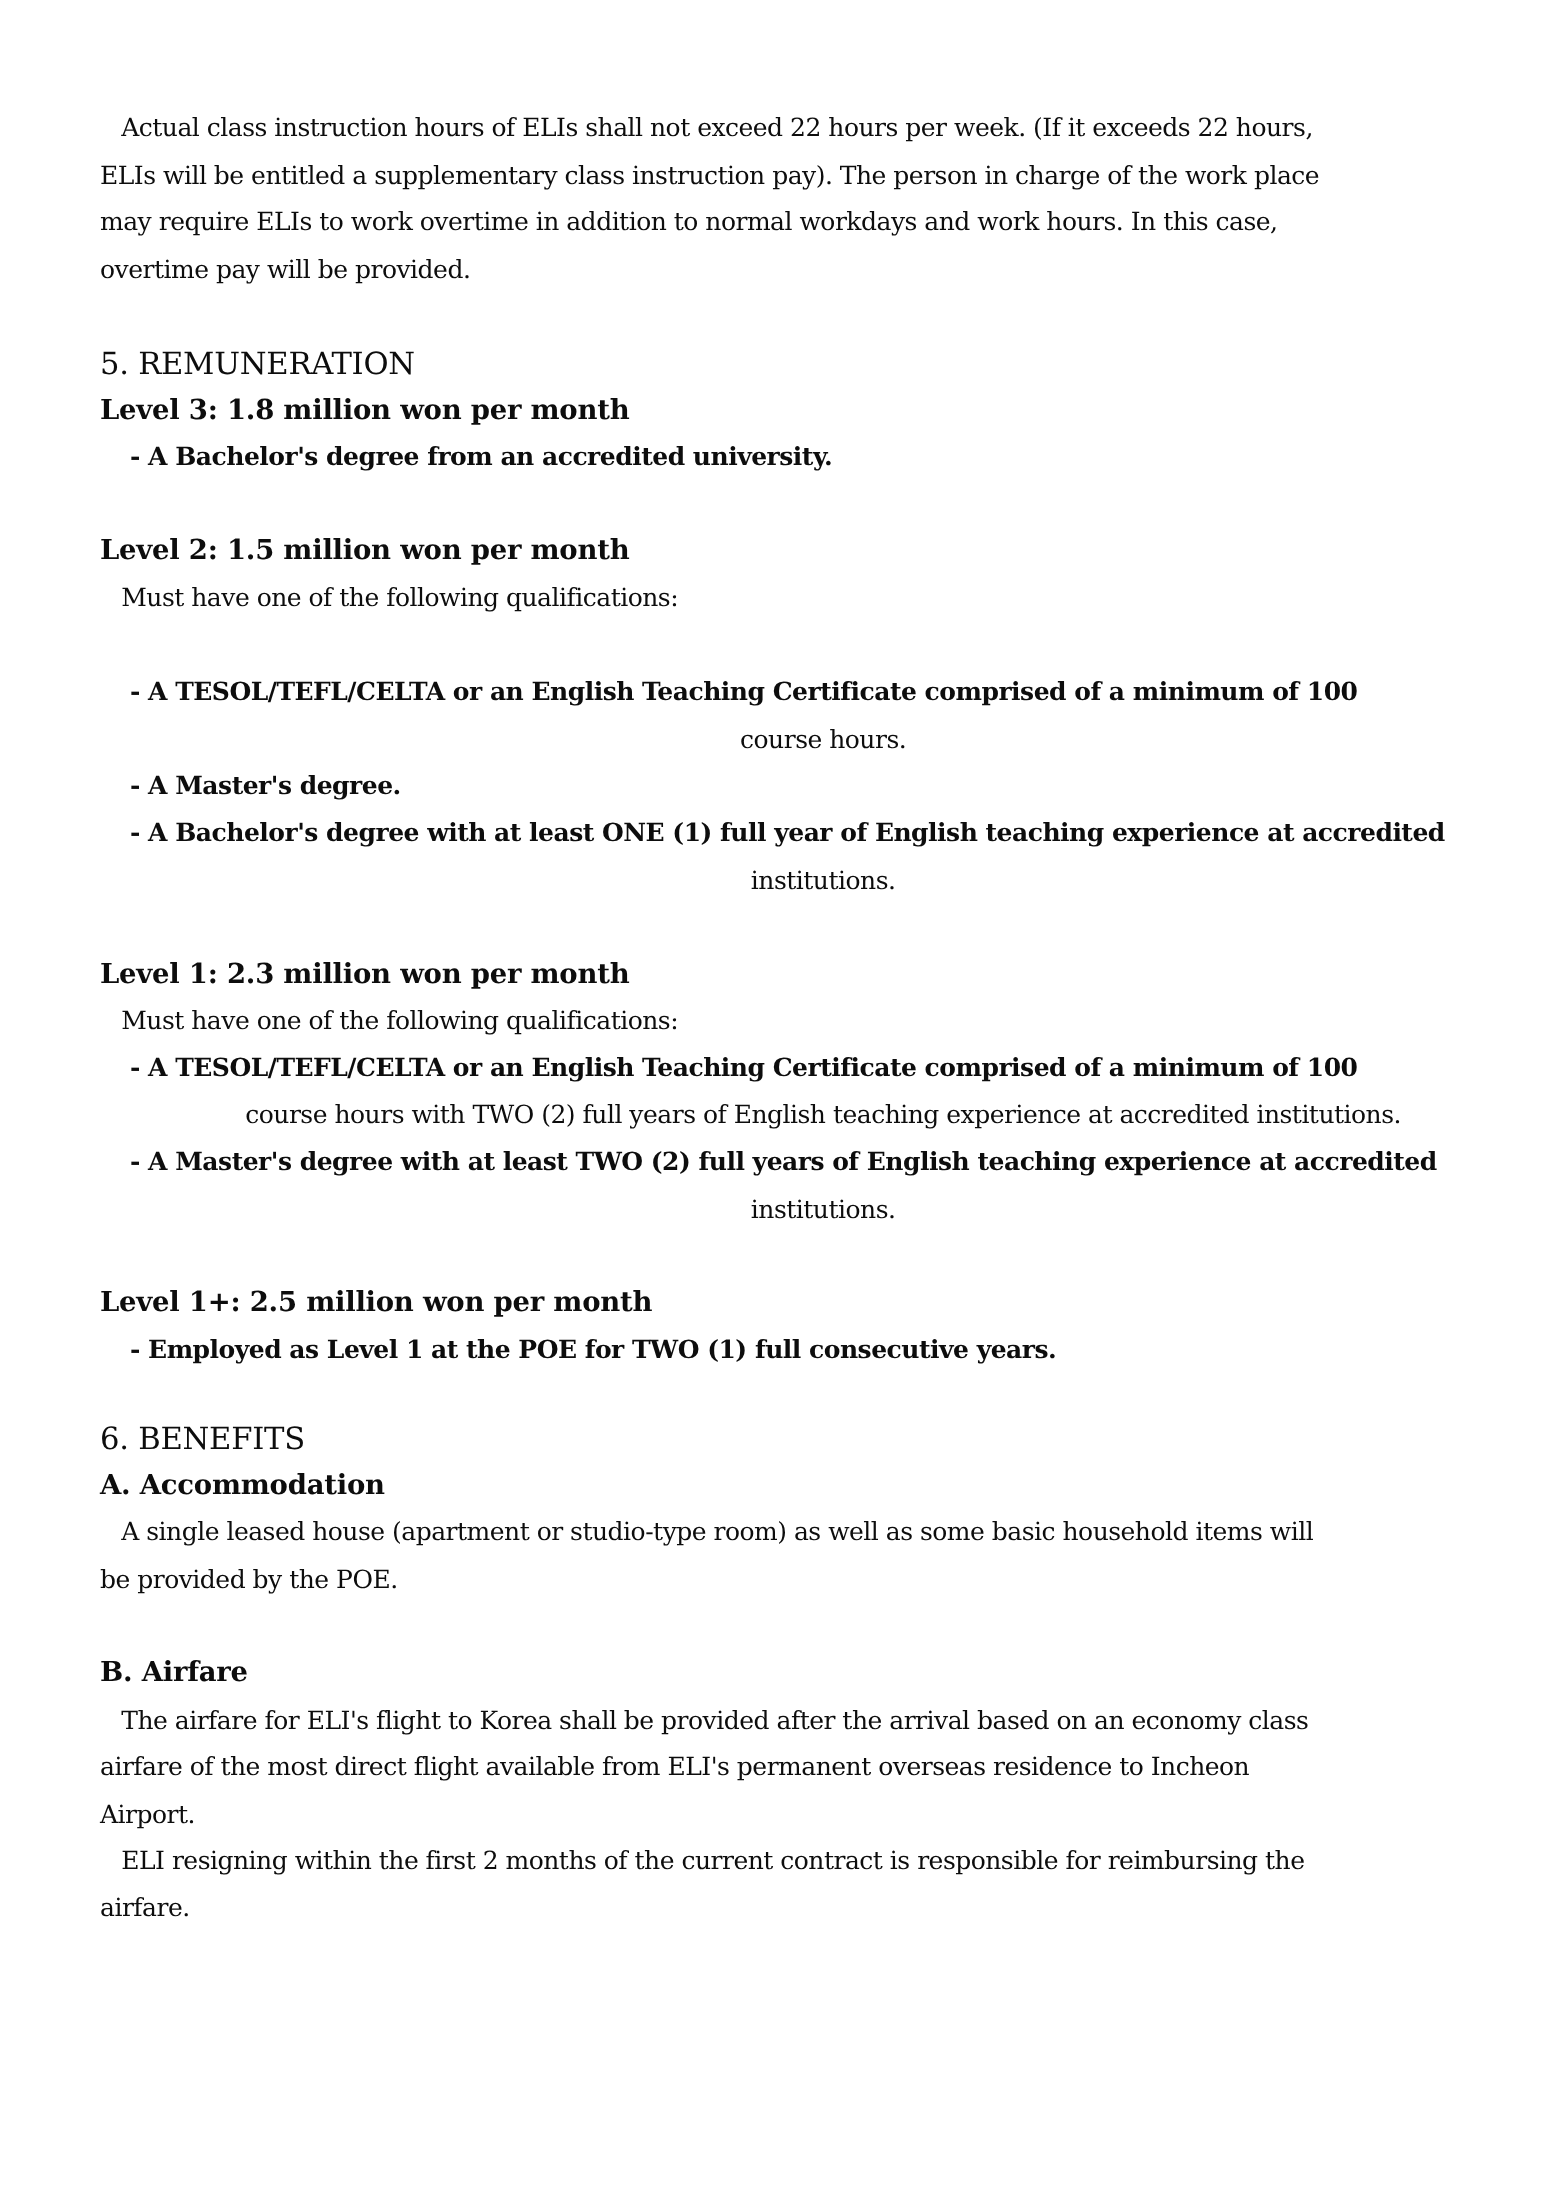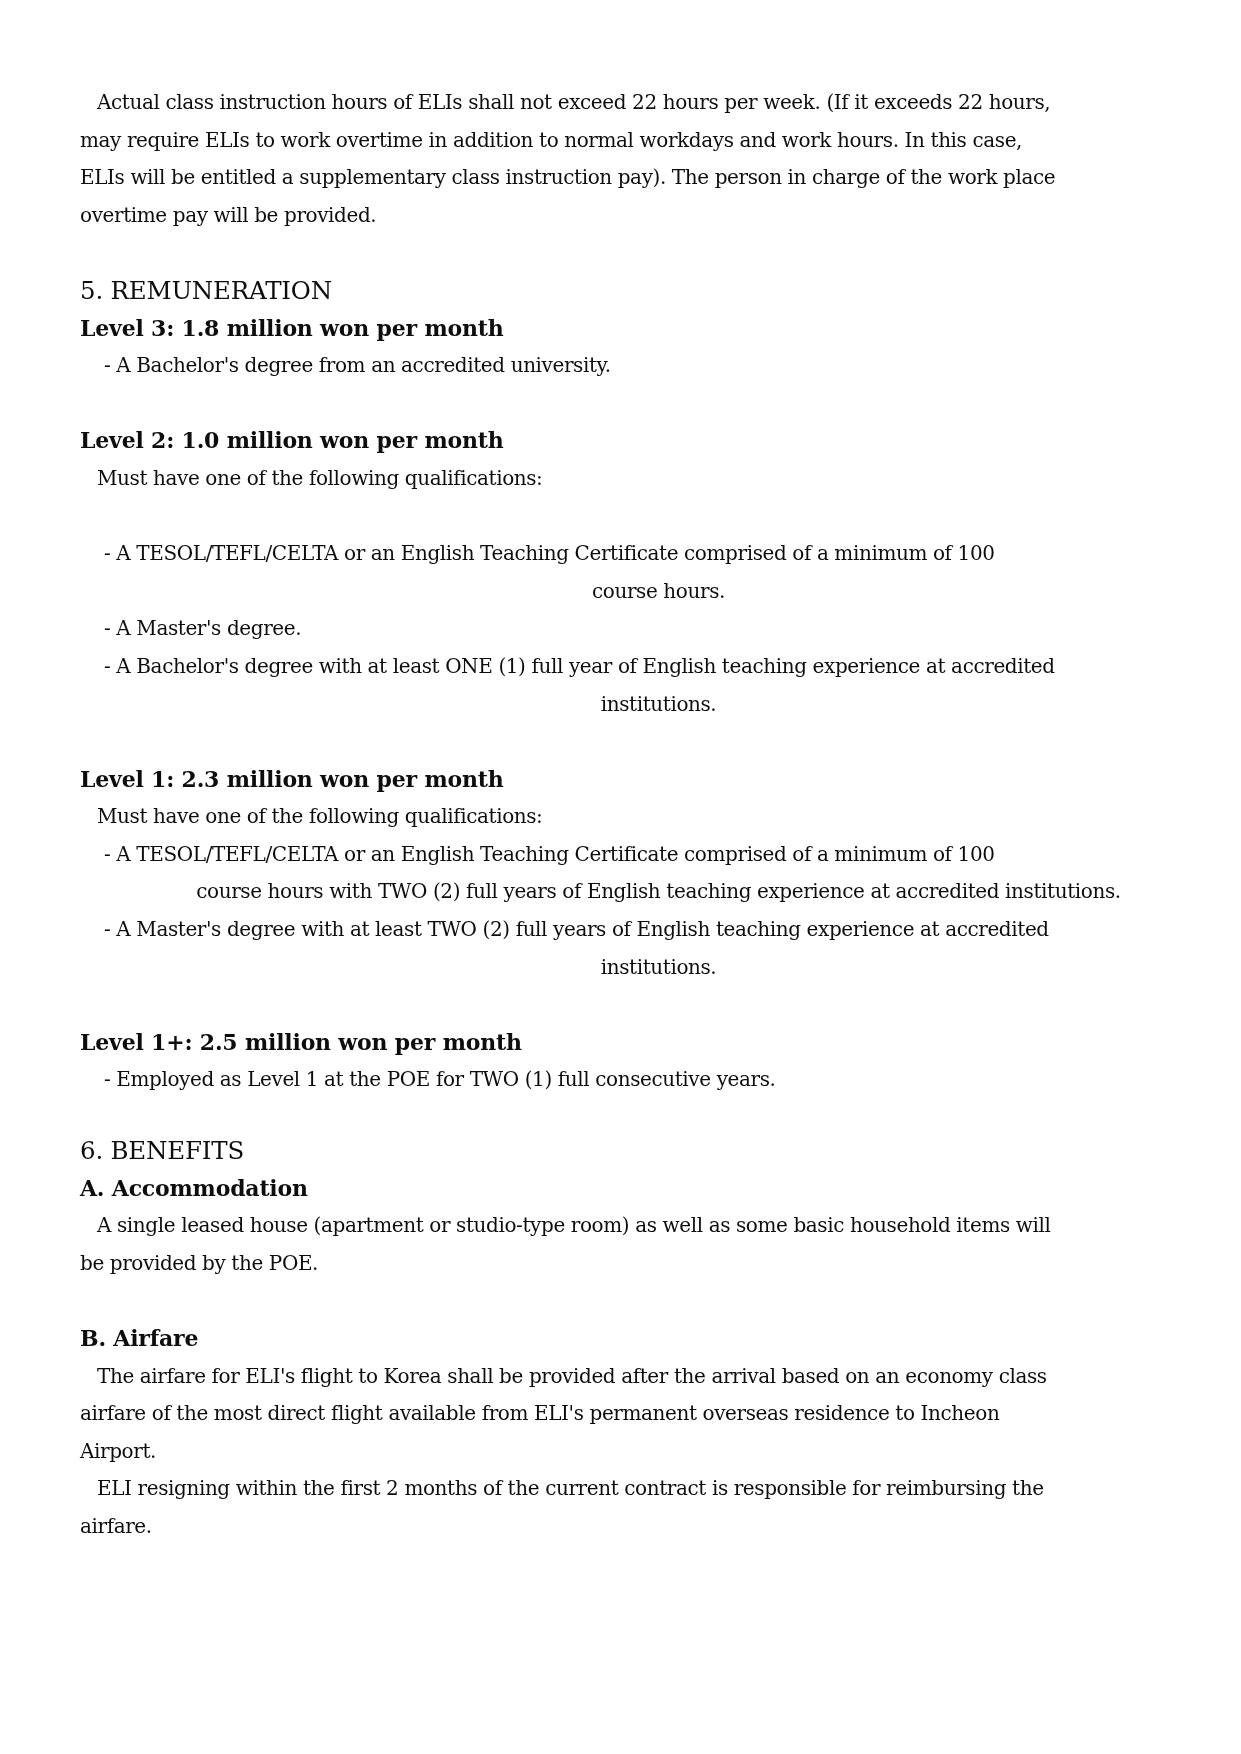--- a/index.html
+++ b/index.html
@@ -35,48 +35,48 @@
     letter-spacing: -0.2px;
   }
   .block.h3 .line {
     font-size: 22px;
     font-weight: bold;
     letter-spacing: -0.2px;
   }
   
   .block.para .line:first-child { padding-left: 17px; }
   
-  .block.item .line:first-child { padding-left: 24px; }
+  .block.item .line:first-child { padding-left: 24px; font-weight: bold; }
   .block.item .line:not(:first-child) { padding-left: 56px; text-align: center; }
   
   .gap-1 { margin-top: 37.6px; }
   .gap-2 { margin-top: 33px; }
 </style>
 </head>
 <body>
 
 <div class="page">
   <div id="doc">
       <div class="block para">
         <div class="line">Actual class instruction hours of ELIs shall not exceed 22 hours per week. (If it exceeds 22 hours,</div>
+        <div class="line">ELIs will be entitled a supplementary class instruction pay). The person in charge of the work place</div>
         <div class="line">may require ELIs to work overtime in addition to normal workdays and work hours. In this case,</div>
-        <div class="line">ELIs will be entitled a supplementary class instruction pay). The person in charge of the work place</div>
         <div class="line">overtime pay will be provided.</div>
       </div>
       <div class="block h2 gap-1">
         <div class="line">5. REMUNERATION</div>
       </div>
       <div class="block h3">
         <div class="line">Level 3: 1.8 million won per month</div>
       </div>
       <div class="block item">
         <div class="line">- A Bachelor's degree from an accredited university.</div>
       </div>
       <div class="block h3 gap-1">
-        <div class="line">Level 2: 1.0 million won per month</div>
+        <div class="line">Level 2: 1.5 million won per month</div>
       </div>
       <div class="block para">
         <div class="line">Must have one of the following qualifications:</div>
       </div>
       <div class="block item gap-1">
         <div class="line">- A TESOL/TEFL/CELTA or an English Teaching Certificate comprised of a minimum of 100</div>
         <div class="line">course hours.</div>
       </div>
       <div class="block item">
         <div class="line">- A Master's degree.</div>

